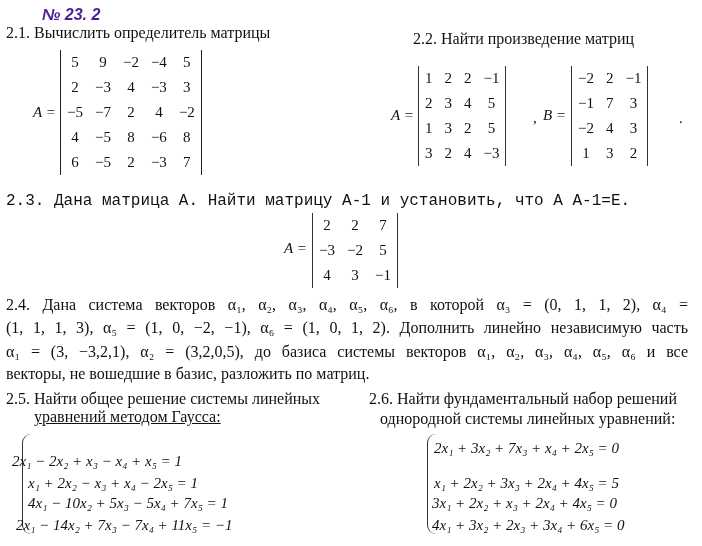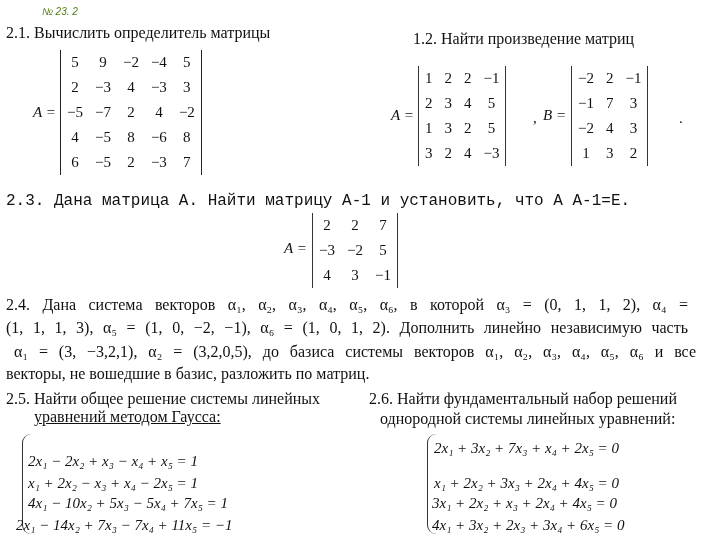--- a/index.html
+++ b/index.html
@@ -1,18 +1,18 @@
 <!DOCTYPE html>
 <html><head>
 <meta charset="utf-8">
 <style>
   html, body { margin:0; padding:0; background:#fff; }
   body { width:702px; height:546px; position:relative; overflow:hidden; font-family:"Liberation Serif", serif; color:#111; }
   .abs { position:absolute; }
-  .hdr { left:42px; top:6px; font-family:"Liberation Sans", sans-serif; font-style:italic; font-weight:normal; font-size:10px; color:#4d7c0f; }
+  .hdr { left:42px; top:6px; font-family:"Liberation Sans", sans-serif; font-style:italic; font-weight:bold; font-size:16px; color:#4c1d95; }
   .t { font-size:16px; white-space:nowrap; }
   .mi { font-style:italic; }
   .mtx { border-collapse:collapse; font-size:15px; }
   .mtx td { text-align:center; padding:0 6px; height:25px; }
   .det { border-left:1.5px solid #222; border-right:1.5px solid #222; }
   .par { border-left:1.5px solid #333; border-right:1.5px solid #333; border-radius:12px; }
   .eq { font-size:15px; font-style:italic; white-space:nowrap; }
   .brace { border-left:1.5px solid #333; border-radius:10px 0 0 10px; }
   .just { text-align:justify; text-align-last:justify; width:682px; font-size:16px; }
 </style>
@@ -56,21 +56,21 @@
       <tr>
         <td>6</td>
         <td>−5</td>
         <td>2</td>
         <td>−3</td>
         <td>7</td>
       </tr>
     </tbody>
 </table>
 
-<div class="abs t" style="left:413px;top:30px;">1.2. Найти произведение матриц</div>
+<div class="abs t" style="left:413px;top:30px;">2.2. Найти произведение матриц</div>
 <div class="abs mi" style="left:391px;top:107px;font-size:15px;">A =</div>
 <table class="abs mtx par" style="left:418px;top:66px;">
     <tbody id="m22a">
       <tr>
         <td>1</td>
         <td>2</td>
         <td>2</td>
         <td>−1</td>
       </tr>
       <tr>
@@ -138,30 +138,30 @@
       <tr>
         <td>4</td>
         <td>3</td>
         <td>−1</td>
       </tr>
     </tbody>
   </table>
 
 <div class="abs just" style="left:6px;top:296px;">2.4. Дана система векторов α₁, α₂, α₃, α₄, α₅, α₆, в которой α₃ = (0, 1, 1, 2), α₄ =</div>
 <div class="abs just" style="left:6px;top:319px;">(1, 1, 1, 3), α₅ = (1, 0, −2, −1), α₆ = (1, 0, 1, 2). Дополнить линейно независимую часть</div>
-<div class="abs just" style="left:14px;top:343px;">α₁ = (3, −3,2,1), α₂ = (3,2,0,5), до базиса системы векторов α₁, α₂, α₃, α₄, α₅, α₆ и все</div>
+<div class="abs just" style="left:6px;top:343px;">α₁ = (3, −3,2,1), α₂ = (3,2,0,5), до базиса системы векторов α₁, α₂, α₃, α₄, α₅, α₆ и все</div>
 <div class="abs t" style="left:6px;top:365px;">векторы, не вошедшие в базис, разложить по матриц.</div>
 
 <div class="abs t" style="left:6px;top:390px;text-align:right;">2.5. Найти общее решение системы линейных</div>
 <div class="abs t" style="left:34px;top:408px;text-decoration:underline;">уравнений методом Гаусса:</div>
 <div class="abs brace" style="left:22px;top:434px;width:8px;height:100px;"></div>
-<div class="abs eq" style="left:28px;top:453px;">2x₁ − 2x₂ + x₃ − x₄ + x₅ = 1</div>
+<div class="abs eq" style="left:12px;top:453px;">2x₁ − 2x₂ + x₃ − x₄ + x₅ = 1</div>
 <div class="abs eq" style="left:28px;top:475px;">x₁ + 2x₂ − x₃ + x₄ − 2x₅ = 1</div>
 <div class="abs eq" style="left:28px;top:495px;">4x₁ − 10x₂ + 5x₃ − 5x₄ + 7x₅ = 1</div>
 <div class="abs eq" style="left:16px;top:517px;">2x₁ − 14x₂ + 7x₃ − 7x₄ + 11x₅ = −1</div>
 
 <div class="abs t" style="left:369px;top:390px;">2.6. Найти фундаментальный набор решений</div>
 <div class="abs t" style="left:380px;top:410px;">однородной системы линейных уравнений:</div>
 <div class="abs brace" style="left:427px;top:434px;width:8px;height:100px;"></div>
 <div class="abs eq" style="left:434px;top:440px;text-align:right;">2x₁ + 3x₂ + 7x₃ + x₄ + 2x₅ = 0</div>
-<div class="abs eq" style="left:434px;top:475px;">x₁ + 2x₂ + 3x₃ + 2x₄ + 4x₅ = 0</div>
+<div class="abs eq" style="left:434px;top:475px;">x₁ + 2x₂ + 3x₃ + 2x₄ + 4x₅ = 5</div>
 <div class="abs eq" style="left:432px;top:495px;">3x₁ + 2x₂ + x₃ + 2x₄ + 4x₅ = 0</div>
 <div class="abs eq" style="left:432px;top:517px;">4x₁ + 3x₂ + 2x₃ + 3x₄ + 6x₅ = 0</div>
 
 </body></html>

